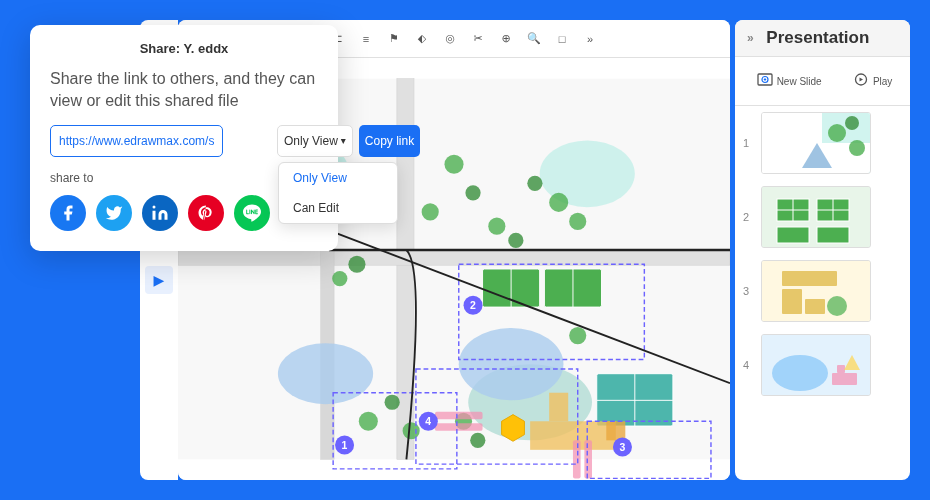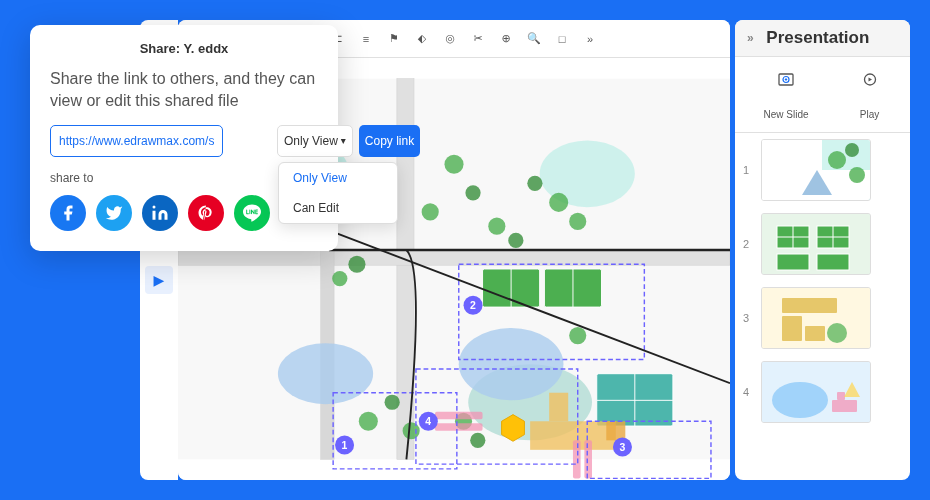--- a/index.html
+++ b/index.html
@@ -115,23 +115,23 @@
     }
     .panel-actions {
       display: flex;
       align-items: center;
       justify-content: space-around;
       padding: 8px 4px;
       border-bottom: 1px solid #e0e0e0;
     }
     .panel-action-btn {
       display: flex;
-      flex-direction: column;
-      align-items: center;
-      gap: 16px;
+      flex-direction: row;
+      align-items: center;
+      gap: 0;
       cursor: pointer;
       padding: 4px 6px;
       border-radius: 4px;
     }
     .panel-action-btn span {
       font-size: 10px;
       color: #555;
     }
     .panel-action-btn .icon-circle {
       width: 24px;

